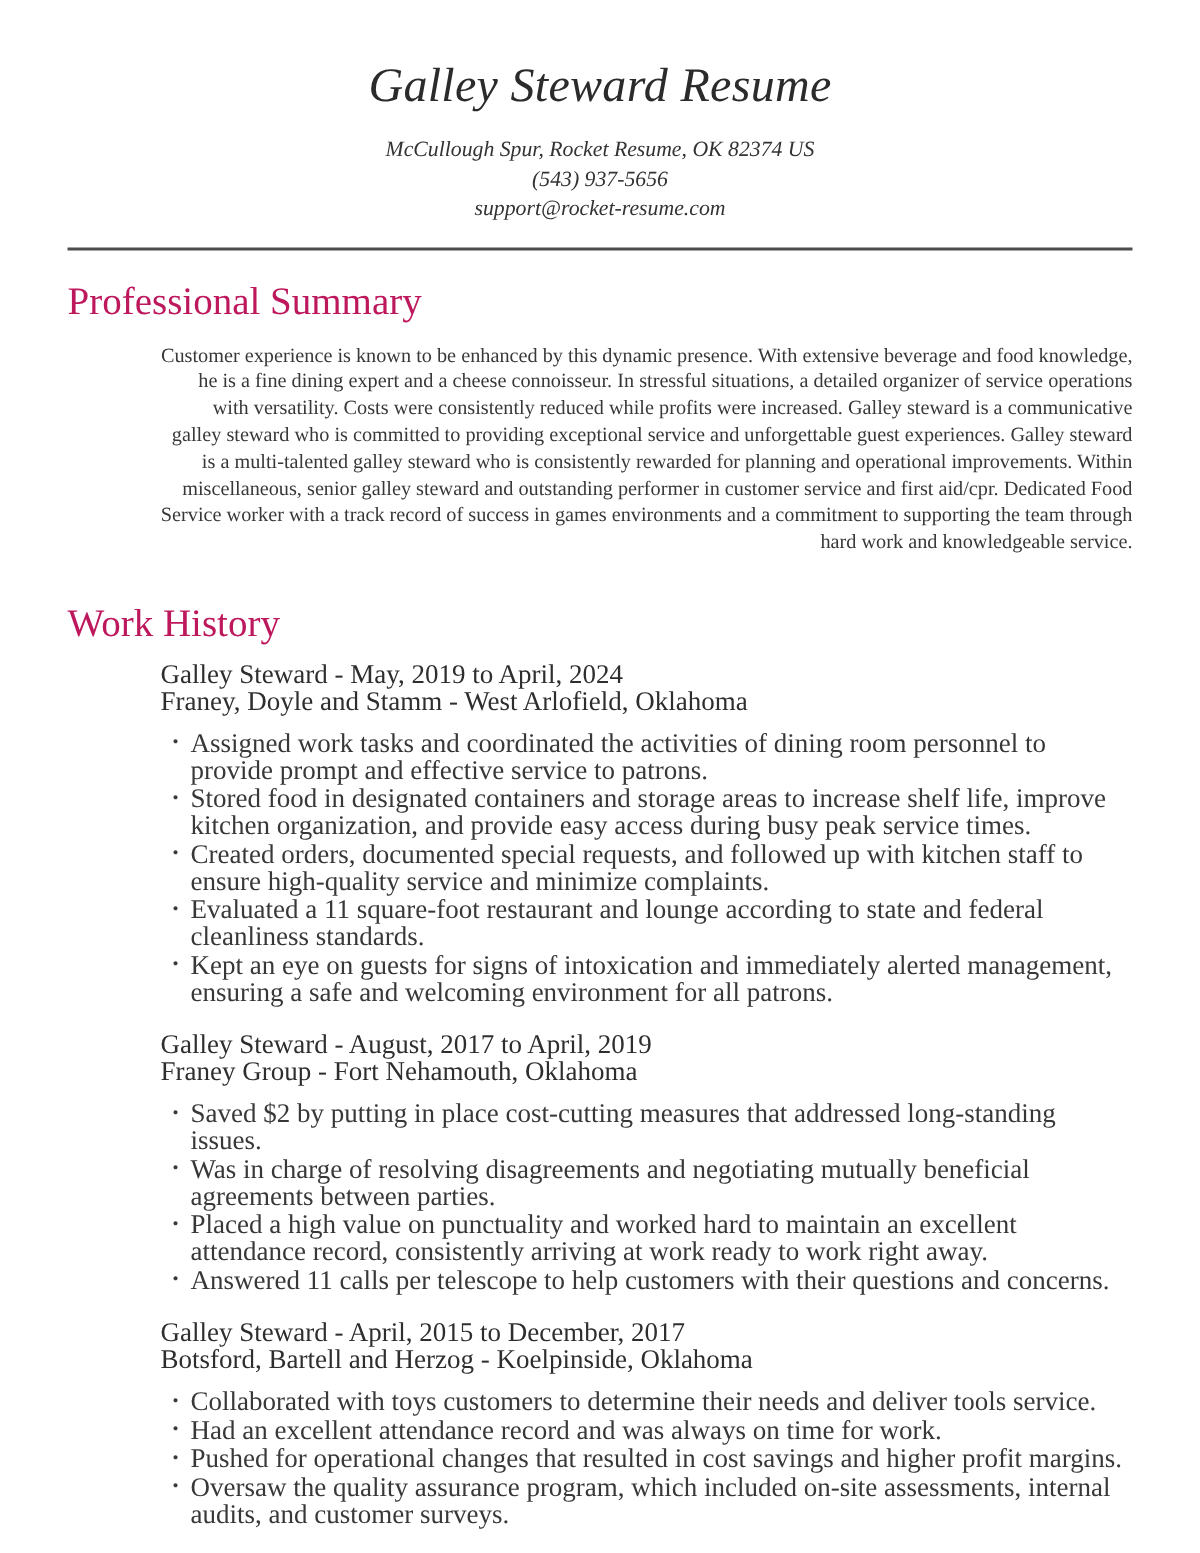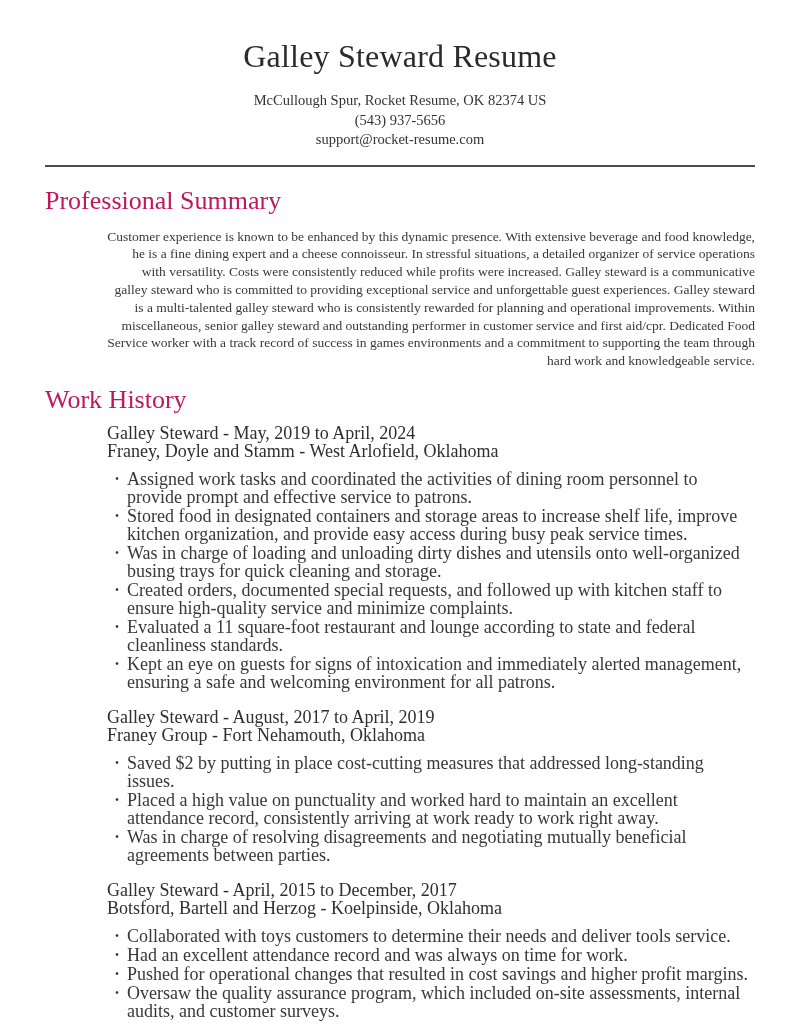--- a/index.html
+++ b/index.html
@@ -8,21 +8,21 @@
     width: 800px;
     height: 1035px;
     overflow: hidden;
     background: #ffffff;
     font-family: "Liberation Serif", "DejaVu Serif", serif;
     color: #333333;
   }
   .page { padding: 36px 45px 0 45px; }
 
   
-  .resume-header { text-align: center; }
+  .resume-header { text-align: center; font-style: italic; }
   .page-title {
     margin: 0;
     font-size: 32px;
     line-height: 1.25;
     font-weight: 400;
     color: #2b2b2b;
     letter-spacing: 0.2px;
   }
   .contact {
     margin-top: 15px;
@@ -38,21 +38,21 @@
 
   
   .section-heading {
     margin: 0;
     font-weight: 400;
     font-size: 26px;
     line-height: 1.2;
     color: #be185d;
   }
   .summary-section .section-heading { margin-top: 18px; }
-  .work-section .section-heading { margin-top: 14px; }
+  .work-section .section-heading { margin-top: 30px; }
 
   .summary-text {
     margin: 12px 0 0 62px;
     font-size: 13.5px;
     line-height: 17.8px;
     color: #383838;
     text-align: right;
   }
 
   
@@ -107,34 +107,34 @@
 
   <section class="work-section">
     <h2 class="section-heading">Work History</h2>
     <div class="job-list">
   <div class="job">
     <div class="job-title">Galley Steward - May, 2019 to April, 2024</div>
     <div class="job-company">Franey, Doyle and Stamm - West Arlofield, Oklahoma</div>
     <ul class="job-bullets">
             <li>Assigned work tasks and coordinated the activities of dining room personnel to provide prompt and effective service to patrons.</li>
             <li>Stored food in designated containers and storage areas to increase shelf life, improve kitchen organization, and provide easy access during busy peak service times.</li>
-            <li>Was in charge of loading and unloading dirty dishes and utensils onto well-organized busing trays for quick cleaning and storage.</li>
             <li>Created orders, documented special requests, and followed up with kitchen staff to ensure high-quality service and minimize complaints.</li>
             <li>Evaluated a 11 square-foot restaurant and lounge according to state and federal cleanliness standards.</li>
             <li>Kept an eye on guests for signs of intoxication and immediately alerted management, ensuring a safe and welcoming environment for all patrons.</li>
           </ul>
   </div>
 
   <div class="job">
     <div class="job-title">Galley Steward - August, 2017 to April, 2019</div>
     <div class="job-company">Franey Group - Fort Nehamouth, Oklahoma</div>
     <ul class="job-bullets">
             <li>Saved $2 by putting in place cost-cutting measures that addressed long-standing issues.</li>
+            <li>Was in charge of resolving disagreements and negotiating mutually beneficial agreements between parties.</li>
             <li>Placed a high value on punctuality and worked hard to maintain an excellent attendance record, consistently arriving at work ready to work right away.</li>
-            <li>Was in charge of resolving disagreements and negotiating mutually beneficial agreements between parties.</li>
+            <li>Answered 11 calls per telescope to help customers with their questions and concerns.</li>
           </ul>
   </div>
 
   <div class="job">
     <div class="job-title">Galley Steward - April, 2015 to December, 2017</div>
     <div class="job-company">Botsford, Bartell and Herzog - Koelpinside, Oklahoma</div>
     <ul class="job-bullets">
             <li>Collaborated with toys customers to determine their needs and deliver tools service.</li>
             <li>Had an excellent attendance record and was always on time for work.</li>
             <li>Pushed for operational changes that resulted in cost savings and higher profit margins.</li>

